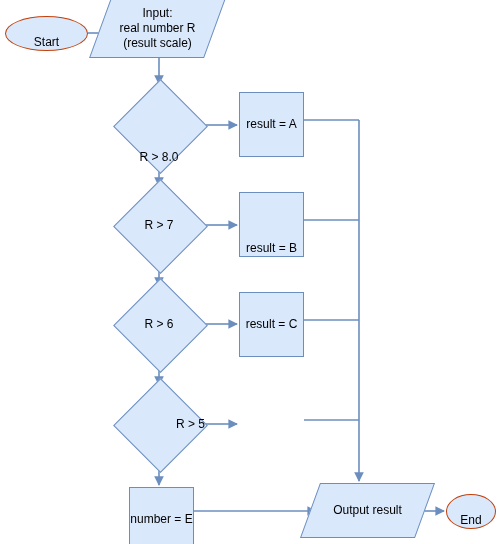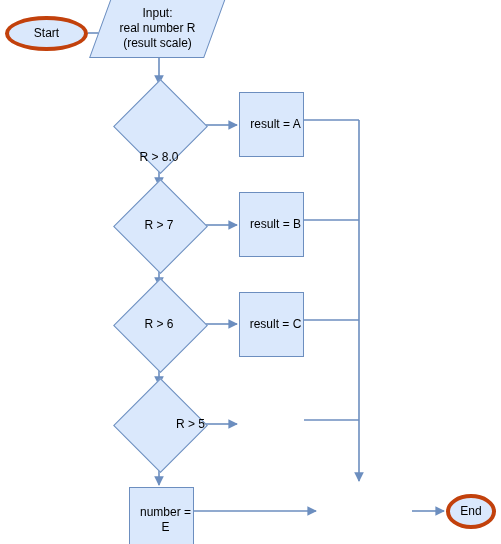--- a/index.html
+++ b/index.html
@@ -42,28 +42,28 @@
   }
   .node .node-label {
     position: relative;
     z-index: 3;
     white-space: pre-line;
     pointer-events: none;
   }
   
   .shape-ellipse {
     background: #dae8fc;
-    border: 4px solid #c2410c;
+    border: 1px solid #c2410c;
     border-radius: 50%;
+    align-items: flex-end;
   }
   
   .shape-rect {
     background: #dae8fc;
     border: 1px solid #6c8ebf;
-    padding-left: 8px;
   }
   
   .shape-diamond {
     background: transparent;
     border: none;
   }
   .shape-diamond .diamond-body {
     position: absolute;
     left: 50%;
     top: 50%;
@@ -170,31 +170,35 @@
 
   <div class="node shape-diamond" style="left:113px; top:385px; width:92px; height:79px;justify-content:flex-end;">
     <span class="diamond-body"></span>
     <span class="node-label">R &gt; 5</span>
   </div>
 
   <div class="node shape-rect" style="left:239px; top:92px; width:65px; height:65px;">
     <span class="node-label">result = A</span>
   </div>
 
-  <div class="node shape-rect" style="left:239px; top:192px; width:65px; height:65px;">
+  <div class="node shape-rect" style="left:239px; top:192px; width:65px; height:65px;align-items:flex-end;">
     <span class="node-label">result = B</span>
   </div>
 
   <div class="node shape-rect" style="left:239px; top:292px; width:65px; height:65px;">
     <span class="node-label">result = C</span>
   </div>
 
 
   <div class="node shape-rect" style="left:129px; top:487px; width:65px; height:65px;">
     <span class="node-label">number = E</span>
   </div>
 
+  <div class="node shape-parallelogram" style="left:310px; top:483px; width:115px; height:55px;">
+    <span class="para-body"></span>
+    <span class="node-label">Output result</span>
+  </div>
 
   <div class="node shape-ellipse" style="left:446px; top:494px; width:50px; height:35px;">
     <span class="node-label">End</span>
   </div>
 
 </div>
 
 </body></html>

